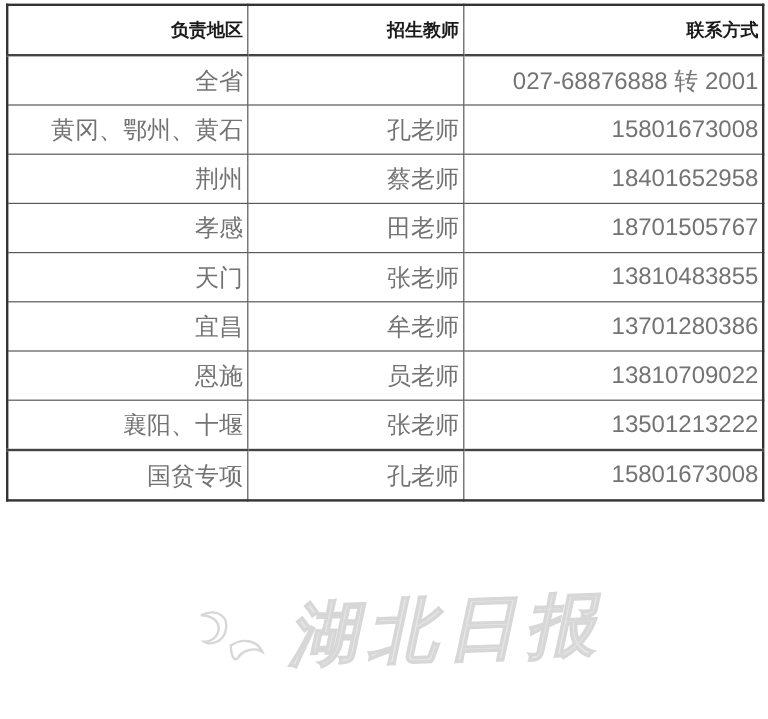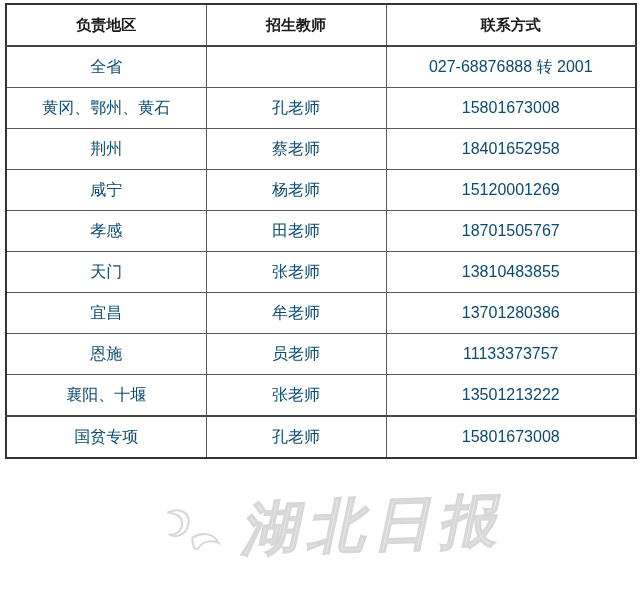--- a/index.html
+++ b/index.html
@@ -24,36 +24,36 @@
     table-layout: fixed;
     border: 2px solid #333333;
     background: transparent;
   }
   col.c-region  { width: 200px; }
   col.c-teacher { width: 180px; }
   col.c-contact { width: 250px; }
   .contact-table th,
   .contact-table td {
     border: 1px solid #595959;
-    text-align: center;
+    text-align: right;
     vertical-align: middle;
     height: 40px;
-    padding: 0 16px;
+    padding: 0 3px;
     overflow: hidden;
     white-space: nowrap;
   }
   .contact-table th {
     font-size: 15px;
     font-weight: bold;
     color: #1a1a1a;
     border-bottom: 2px solid #444444;
   }
   .contact-table td {
-    font-size: 16px;
-    color: #0c4a6e;
+    font-size: 20px;
+    color: #737373;
     font-weight: 500;
   }
   .contact-table tr:last-child td {
     border-top: 2px solid #444444;
     margin-top: 32px;
   }
   
   .watermark {
     position: absolute;
     left: 162px;
@@ -109,25 +109,20 @@
     <td>孔老师</td>
     <td>15801673008</td>
   </tr>
 
   <tr>
     <td>荆州</td>
     <td>蔡老师</td>
     <td>18401652958</td>
   </tr>
 
-  <tr>
-    <td>咸宁</td>
-    <td>杨老师</td>
-    <td>15120001269</td>
-  </tr>
 
   <tr>
     <td>孝感</td>
     <td>田老师</td>
     <td>18701505767</td>
   </tr>
 
   <tr>
     <td>天门</td>
     <td>张老师</td>
@@ -137,21 +132,21 @@
 
   <tr>
     <td>宜昌</td>
     <td>牟老师</td>
     <td>13701280386</td>
   </tr>
 
   <tr>
     <td>恩施</td>
     <td>员老师</td>
-    <td>11133373757</td>
+    <td>13810709022</td>
   </tr>
 
 
   <tr>
     <td>襄阳、十堰</td>
     <td>张老师</td>
     <td>13501213222</td>
   </tr>
 
   <tr>

